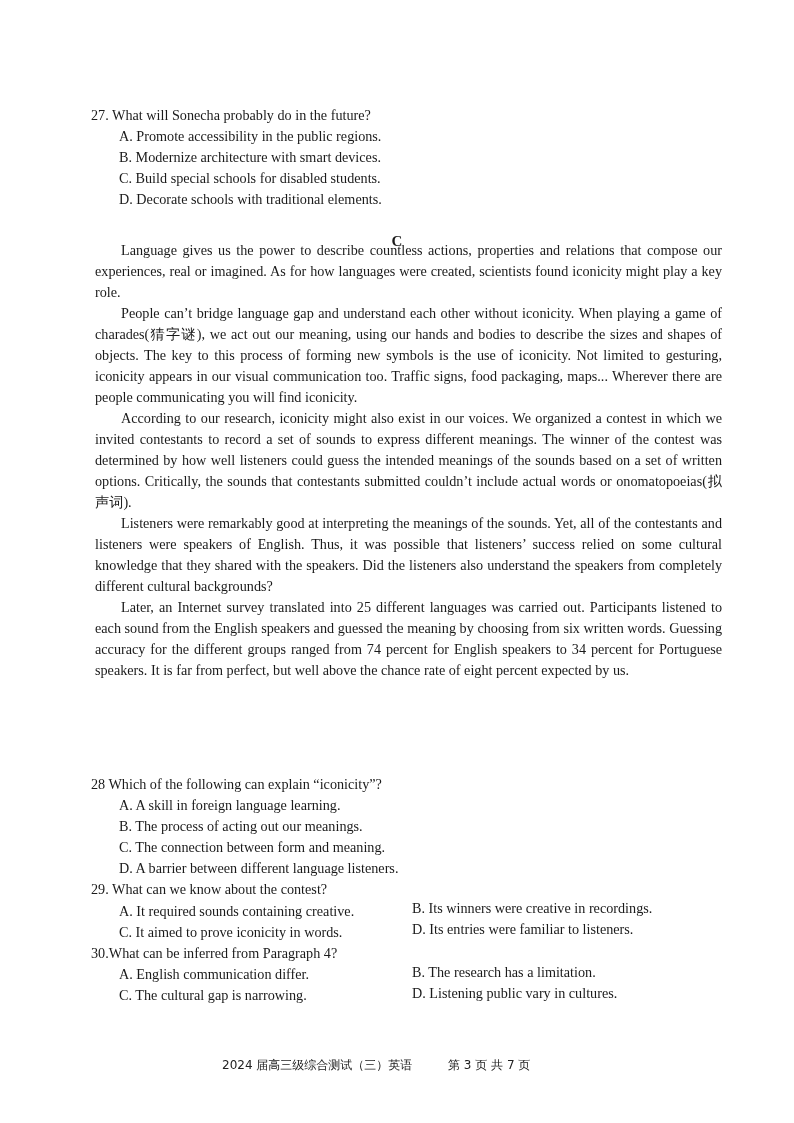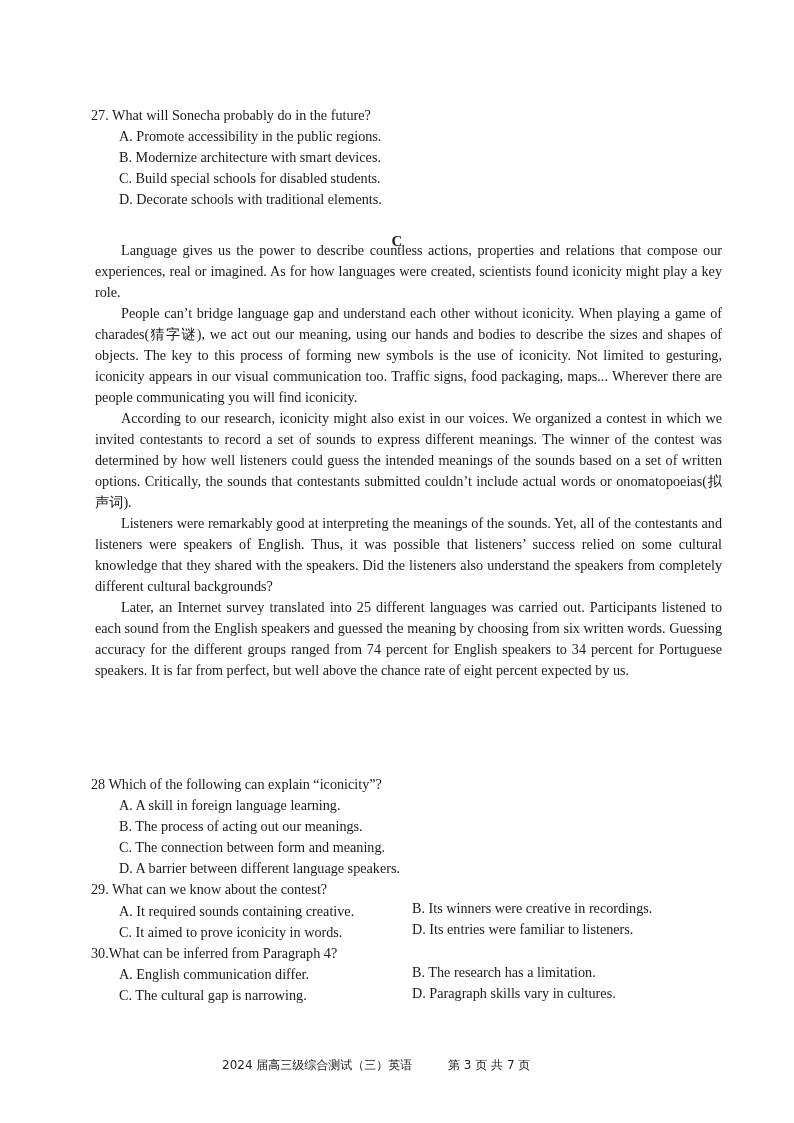--- a/index.html
+++ b/index.html
@@ -45,32 +45,32 @@
     <p>People can’t bridge language gap and understand each other without iconicity. When playing a game of charades(猜字谜), we act out our meaning, using our hands and bodies to describe the sizes and shapes of objects. The key to this process of forming new symbols is the use of iconicity. Not limited to gesturing, iconicity appears in our visual communication too. Traffic signs, food packaging, maps... Wherever there are people communicating you will find iconicity.</p>
     <p>According to our research, iconicity might also exist in our voices. We organized a contest in which we invited contestants to record a set of sounds to express different meanings. The winner of the contest was determined by how well listeners could guess the intended meanings of the sounds based on a set of written options. Critically, the sounds that contestants submitted couldn’t include actual words or onomatopoeias(拟声词).</p>
     <p>Listeners were remarkably good at interpreting the meanings of the sounds. Yet, all of the contestants and listeners were speakers of English. Thus, it was possible that listeners’ success relied on some cultural knowledge that they shared with the speakers. Did the listeners also understand the speakers from completely different cultural backgrounds?</p>
     <p>Later, an Internet survey translated into 25 different languages was carried out. Participants listened to each sound from the English speakers and guessed the meaning by choosing from six written words. Guessing accuracy for the different groups ranged from 74 percent for English speakers to 34 percent for Portuguese speakers. It is far from perfect, but well above the chance rate of eight percent expected by us.</p>
   </div>
 
   <div class="q" style="top:776px">28 Which of the following can explain “iconicity”?</div>
   <div class="opt" style="top:818px">B. The process of acting out our meanings.</div>
   <div class="opt" style="top:797px">A. A skill in foreign language learning.</div>
   <div class="opt" style="top:839px">C. The connection between form and meaning.</div>
-  <div class="opt" style="top:860px">D. A barrier between different language speakers.</div>
+  <div class="opt" style="top:860px">D. A barrier between different language listeners.</div>
 
   <div class="q" style="top:881px">29. What can we know about the contest?</div>
   <div class="opt" style="top:903px">A. It required sounds containing creative.</div>
   <div class="opt-r" style="top:900px">B. Its winners were creative in recordings.</div>
   <div class="opt" style="top:924px">C. It aimed to prove iconicity in words.</div>
   <div class="opt-r" style="top:921px">D. Its entries were familiar to listeners.</div>
 
   <div class="q" style="top:945px">30.What can be inferred from Paragraph 4?</div>
   <div class="opt" style="top:966px">A. English communication differ.</div>
   <div class="opt-r" style="top:964px">B. The research has a limitation.</div>
   <div class="opt" style="top:987px">C. The cultural gap is narrowing.</div>
-  <div class="opt-r" style="top:985px">D. Paragraph skills vary in cultures.</div>
+  <div class="opt-r" style="top:985px">D. Listening public vary in cultures.</div>
 
   <div class="footer">
     <span>2024 届高三级综合测试（三）英语</span>
     <span class="pg">第 3 页 共 7 页</span>
   </div>
 
 </div>
 
 </body></html>

